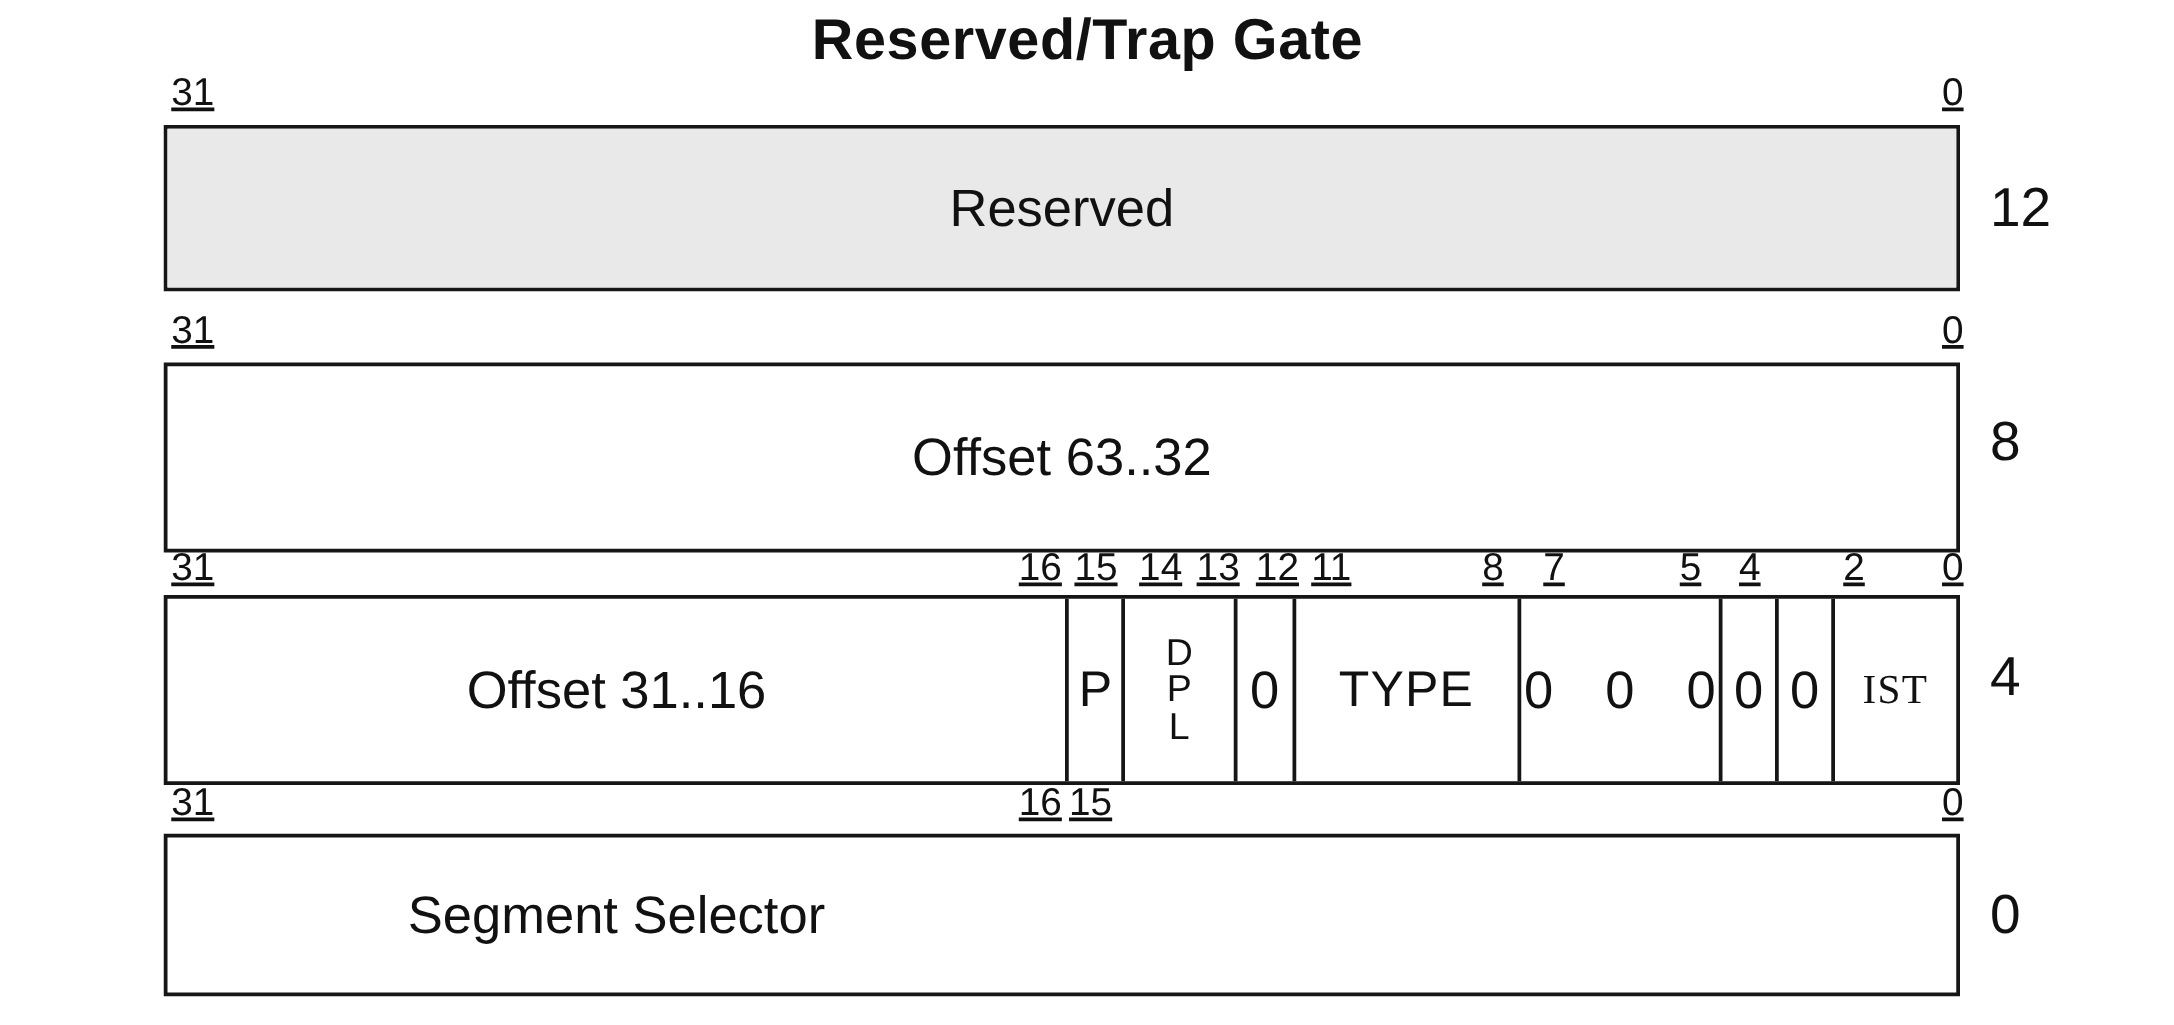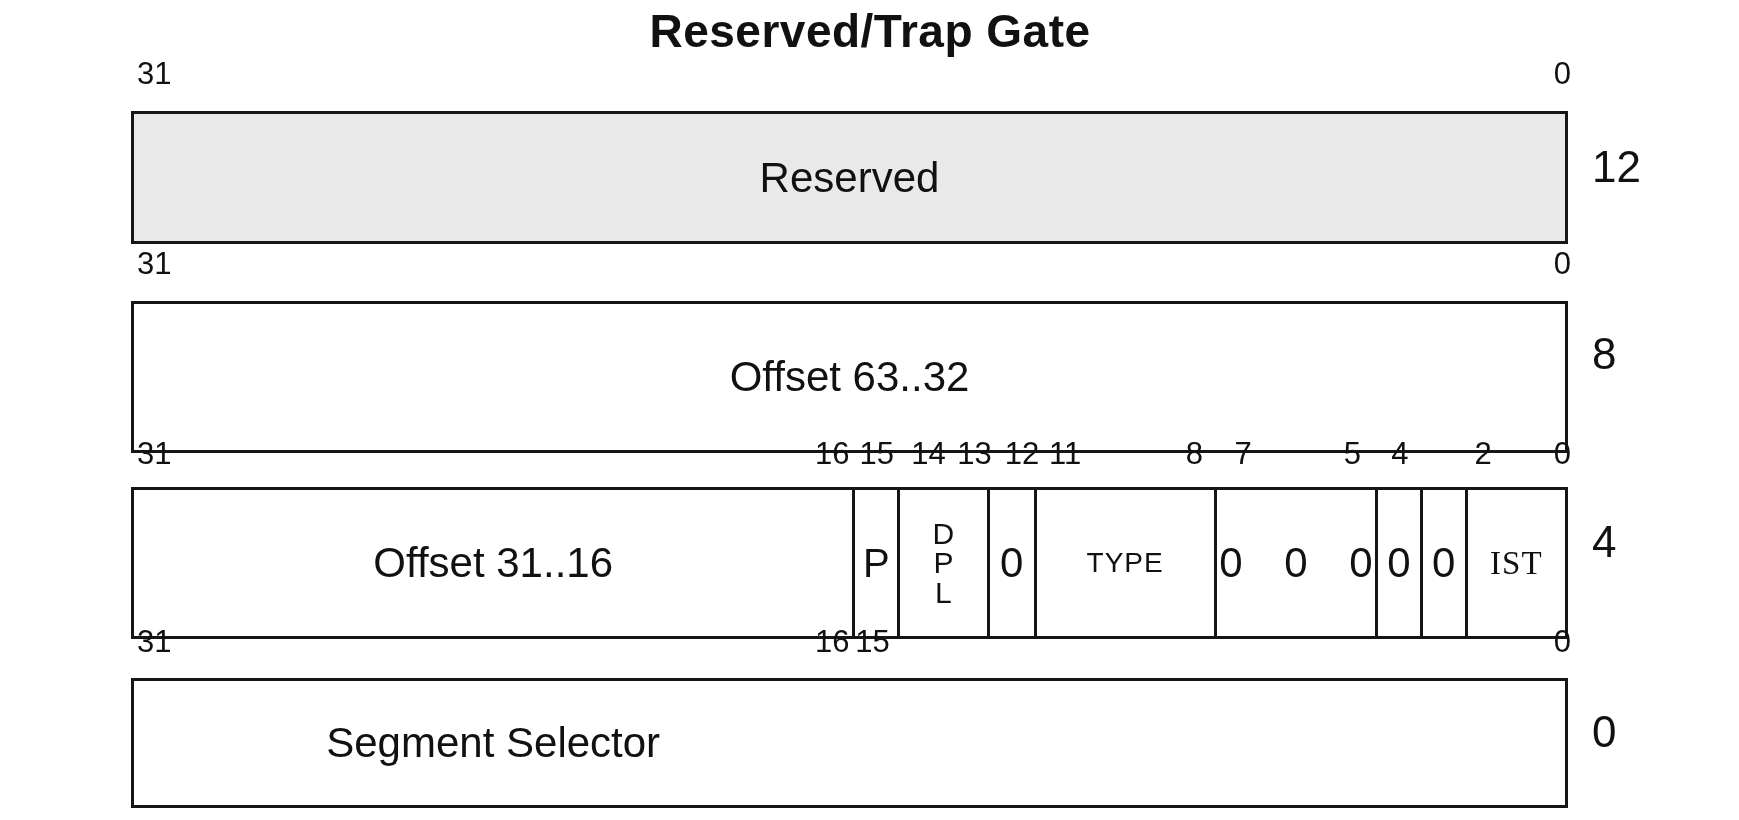--- a/index.html
+++ b/index.html
@@ -27,52 +27,52 @@
     left: 131px;
     width: 1437px;
     height: 38px;
     font-size: 31px;
   }
   .bl {
     position: absolute;
     top: 0;
     transform: translateX(-50%);
     white-space: nowrap;
+    text-decoration: underline;
   }
   .bl.left-align { transform: none; }
   .rowbox {
     position: absolute;
     left: 131px;
     width: 1437px;
     border: 3px solid #161616;
     box-sizing: border-box;
     display: flex;
     background: #ffffff;
-    margin-top: 11px;
   }
   .cell {
     display: flex;
     align-items: center;
     justify-content: center;
     font-size: 42px;
     box-sizing: border-box;
     overflow: hidden;
   }
   .cell + .cell { border-left: 3px solid #161616; }
   .cell.gray { background: #e9e9e9; }
   .cell.stacked {
     font-size: 30px;
     line-height: 0.98;
     text-align: center;
   }
   .cell.stacked .stack-inner {
     max-width: 1em;
     word-break: break-all;
   }
-  .cell.type { font-size: 28px; letter-spacing: 1px; }
+  .cell.type { font-size: 40px; letter-spacing: 1px; }
   .cell.ist { font-size: 33px; letter-spacing: 1px; font-family: Liberation Serif, serif; }
   .cell.zeros { font-size: 42px; word-spacing: 30px; }
   .cell.zero { font-size: 42px; }
   .cell.pbit { font-size: 40px; }
   .byteoff {
     position: absolute;
     left: 1592px;
     display: flex;
     align-items: center;
     font-size: 44px;

